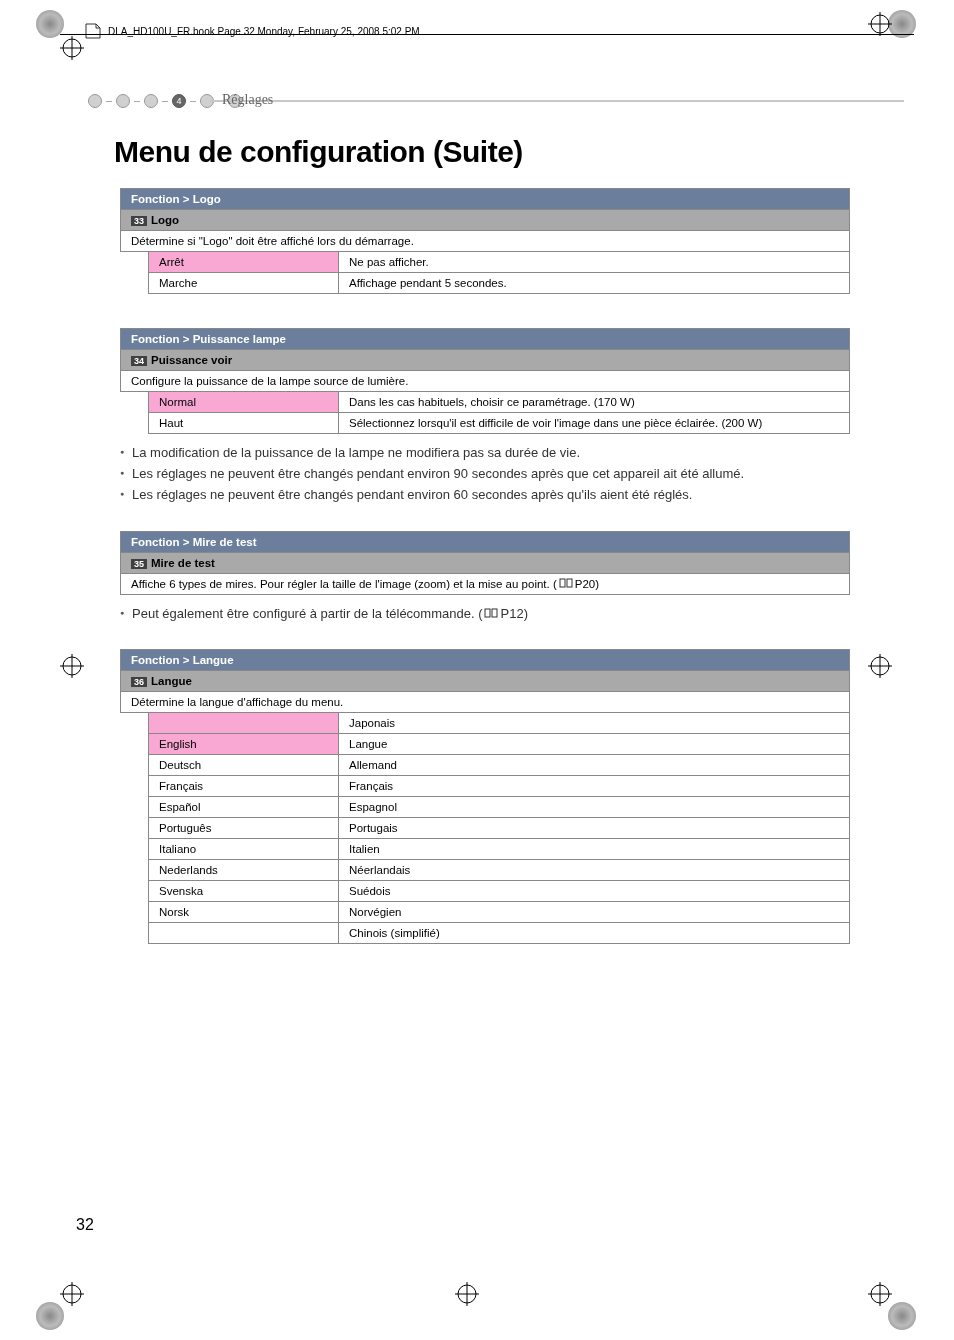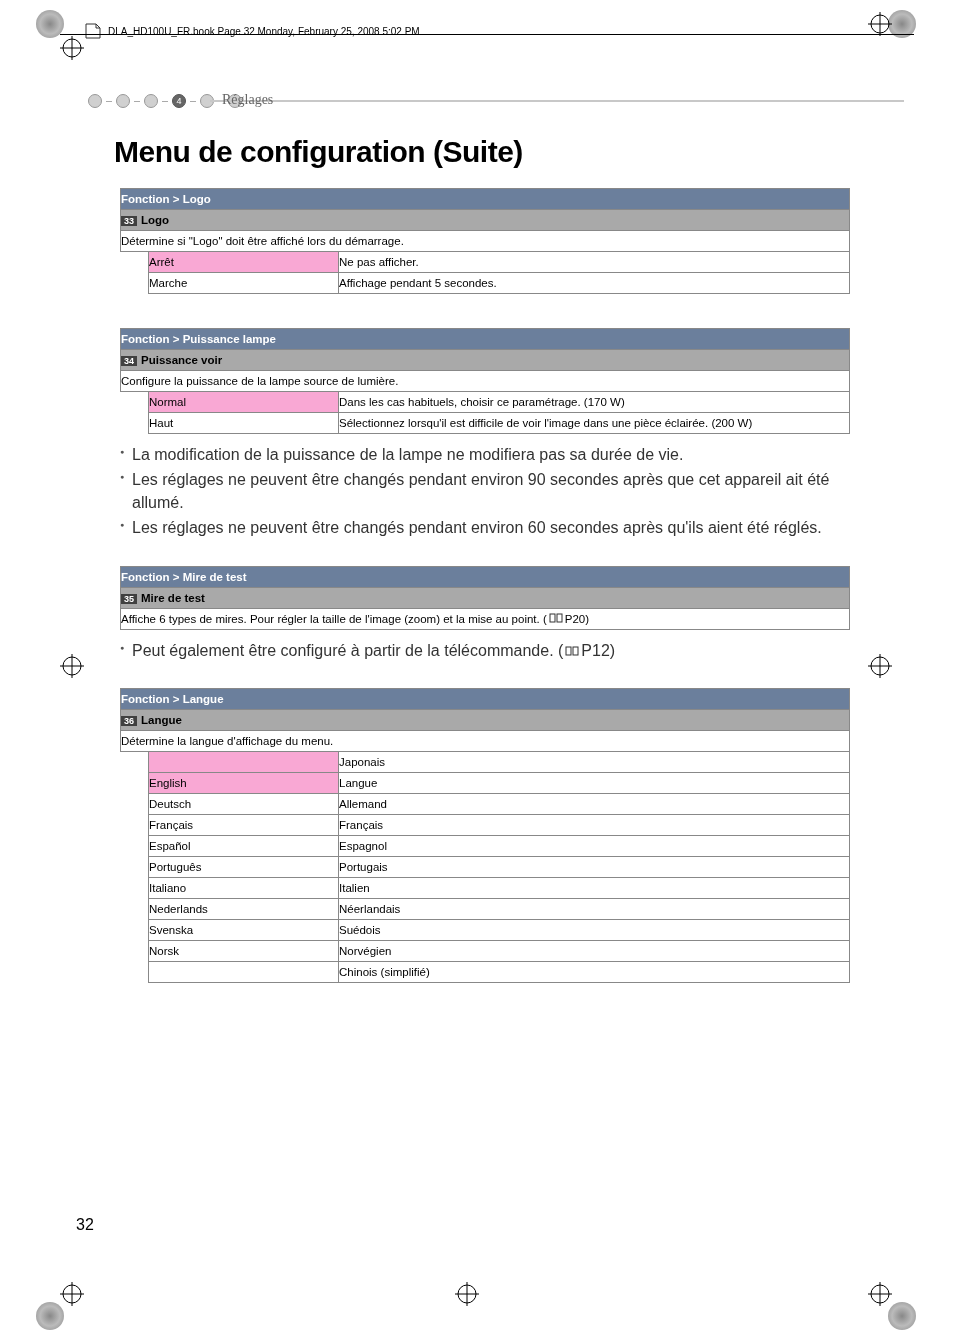--- a/index.html
+++ b/index.html
@@ -13,27 +13,27 @@
     .page-corner-icon { position: absolute; left: 84px; top: 22px; }
     .nav-strip { position: absolute; left: 88px; top: 94px; display: flex; align-items: center; gap: 4px; }
     .nav-circle { width: 14px; height: 14px; border-radius: 50%; background: #d0d0d0; border: 1px solid #999; }
     .nav-circle.active { background: #666; color: #fff; font-size: 9px; display:flex; align-items:center; justify-content:center; border-color:#555; }
     .nav-line { width: 6px; height: 1px; background: #aaa; }
     .nav-long-line { position: absolute; left: 210px; top: 100px; right: 50px; height: 2px; background: #c8c8c8; }
     .breadcrumb-text { position: absolute; left: 222px; top: 92px; font-size: 14px; font-family: Georgia, serif; color: #666; }
     .page-title { position: absolute; left: 114px; top: 135px; font-size: 30px; font-weight: bold; font-family: Arial, sans-serif; letter-spacing: -0.5px; }
     .content { position: absolute; left: 120px; top: 188px; width: 730px; }
     .section-table { width: 100%; border-collapse: collapse; margin-bottom: 10px; }
-    .section-table td, .section-table th { border: 1px solid #888; font-size: 11.5px; padding: 4px 0; text-align: left; vertical-align: middle; }
+    .section-table td, .section-table th { border: 1px solid #888; font-size: 11.5px; padding: 4px 10px; text-align: left; vertical-align: middle; }
     .hdr-blue { background: #6b7f9c; color: #fff; font-weight: bold; }
     .hdr-grey { background: #a9a9a9; color: #000; font-weight: bold; }
     .row-shade { background: #f9a8d4; }
     .indent-cell { width: 28px; border: none !important; }
     .num-badge { display: inline-block; background: #404040; color: #fff; font-size: 9px; padding: 0 3px; margin-right: 4px; font-weight: bold; }
-    .bullet-list { margin: 4px 0 26px 0; font-size: 16px; color: #333; }
+    .bullet-list { margin: 4px 0 26px 0; font-size: 13px; color: #333; }
     .bullet-list li { list-style: none; position: relative; padding-left: 12px; margin-bottom: 3px; line-height:1.4; }
     .bullet-list li::before { content: "●"; position: absolute; left: 0; font-size: 7px; top: 3px; color:#555; }
     .page-ref { display: inline-flex; align-items: center; }
     .page-ref svg { margin: 0 2px; }
     .gap { height: 24px; }
     .page-number { position: absolute; left: 76px; bottom: 106px; font-size: 16px; font-family: Arial; }
     .narrow-col { width: 190px; }
   </style>
 </head>
 <body>

